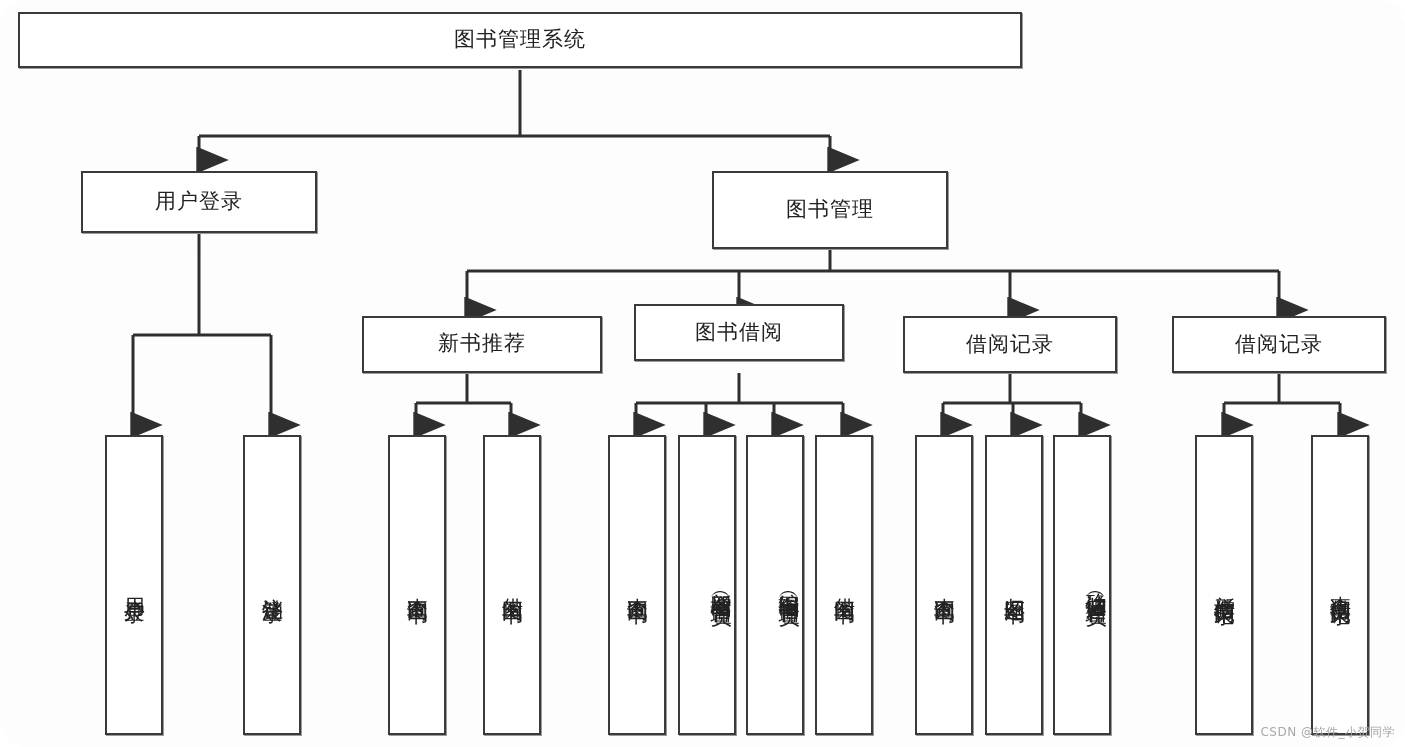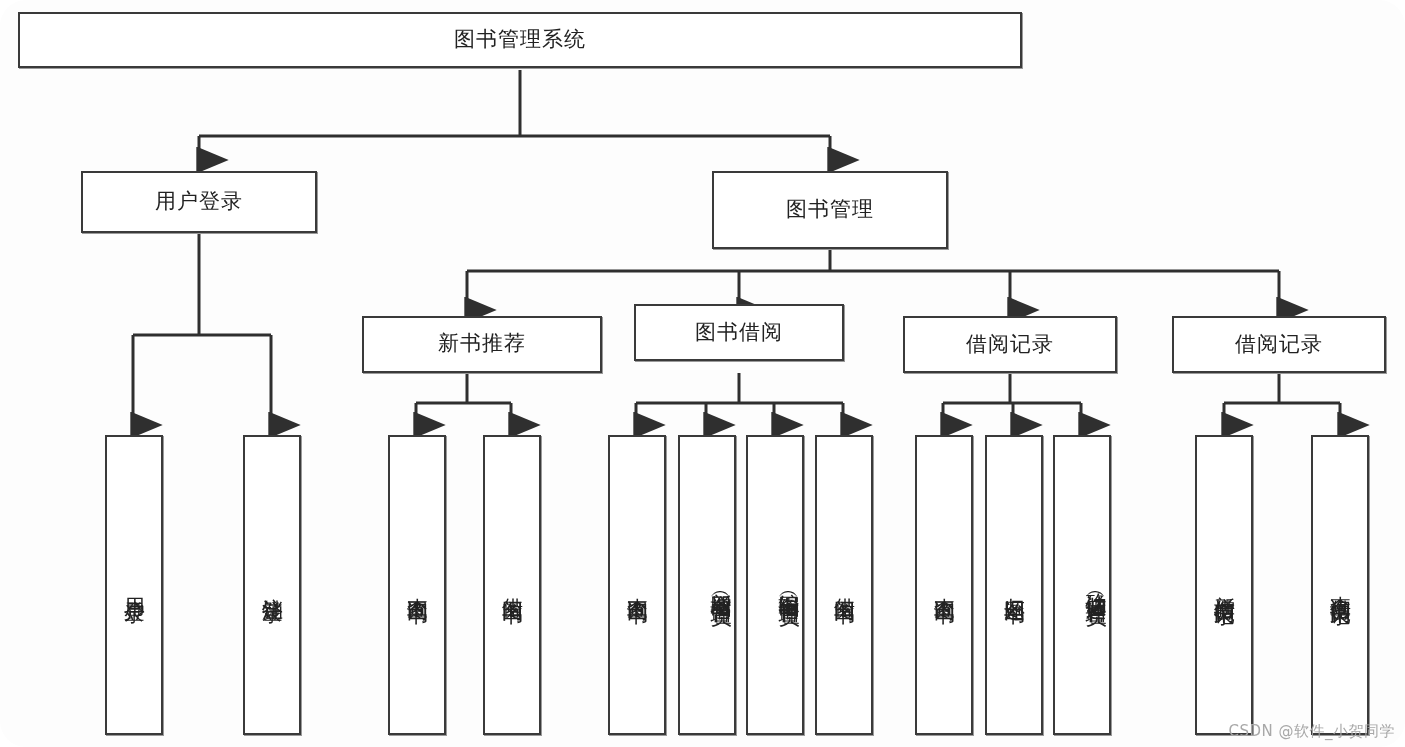--- a/index.html
+++ b/index.html
@@ -59,21 +59,21 @@
   .node.vert.top-align {
     align-items: flex-start;
   }
   .node.vert.mid-align {
     align-items: center;
   }
   .watermark {
     position: absolute;
     right: 10px;
     bottom: 6px;
-    font-size: 15px;
+    font-size: 12px;
     color: #a8a8a8;
     letter-spacing: 0.5px;
     user-select: none;
     white-space: nowrap;
   }
 </style>
 </head>
 <body>
 
 <div id="canvas">

